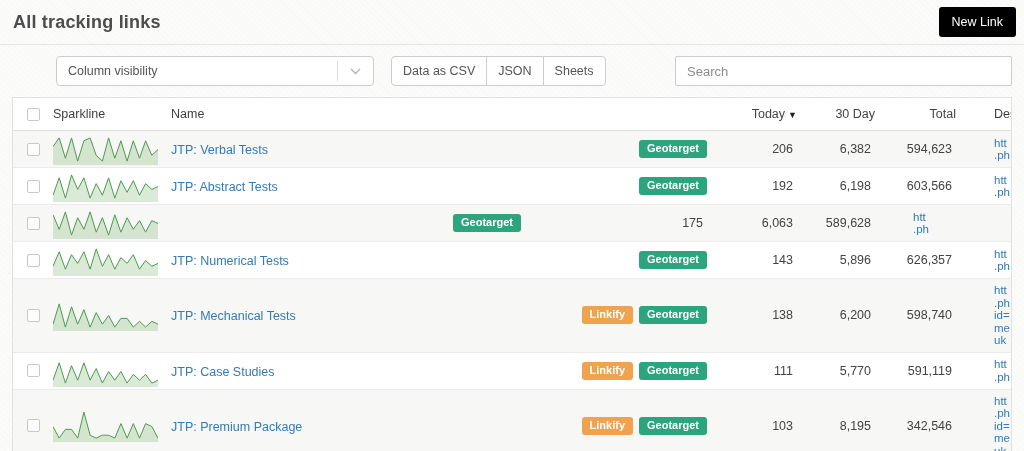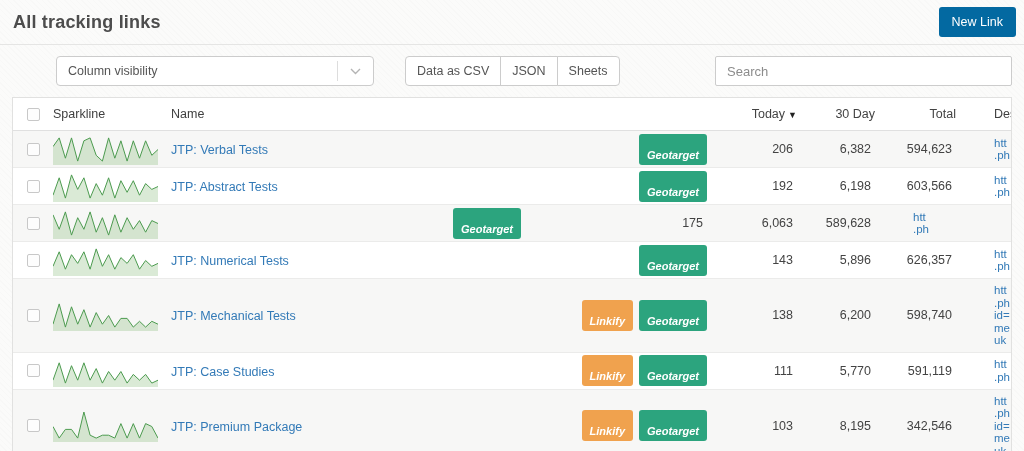--- a/index.html
+++ b/index.html
@@ -11,44 +11,44 @@
     font-family: "Liberation Sans", sans-serif;
     color: #444;
   }
   
   .topbar {
     height: 45px; display: flex; align-items: center; justify-content: space-between;
     padding: 0 8px 0 13px; border-bottom: 1px solid #e5e5e4;
   }
   .page-title { font-size: 18px; font-weight: 700; color: #4d4d4d; margin: 0; letter-spacing: .2px; }
   .btn-new {
-    background: #0369a1; color: #fff; border: none; border-radius: 3px;
+    background: #000000; color: #fff; border: none; border-radius: 3px;
     font-family: inherit; font-size: 12.5px; padding: 8px 13px; cursor: pointer;
   }
   
   .controls { display: flex; align-items: center; margin: 11px 12px 0 12px; }
   .colvis {
     width: 318px; height: 30px; background: #fff; border: 1px solid #ccc; border-radius: 4px;
     display: flex; align-items: center; justify-content: space-between;
     font-size: 12.5px; color: #555; cursor: pointer; margin-left: 44px;
   }
   .colvis-label { padding: 0 11px; }
   .colvis-caret {
     width: 36px; height: 20px; border-left: 1px solid #ddd;
     display: flex; align-items: center; justify-content: center; color: #b4b4b4;
   }
-  .btn-group { display: flex; margin-left: 31px; }
+  .btn-group { display: flex; margin-left: 17px; }
   .btn-group button {
     background: #fff; border: 1px solid #ccc; color: #555; font-family: inherit;
     font-size: 12.5px; padding: 7px 11px; margin-left: -1px; cursor: pointer; height: 30px;
   }
   .btn-group button:first-child { border-radius: 4px 0 0 4px; margin-left: 0; }
   .btn-group button:last-child { border-radius: 0 4px 4px 0; }
   .search-input {
-    margin-left: auto; width: 297px; height: 30px; background: #fff;
+    margin-left: auto; width: 337px; height: 30px; background: #fff;
     border: 1px solid #ccc; border-radius: 2px; padding: 0 11px;
     font-family: inherit; font-size: 13px; color: #555;
   }
   .search-input::placeholder { color: #8c8c8c; opacity: 1; }
   
   .table-wrap {
     margin: 11px 12px 0 12px; background: #fff; border: 1px solid #e1e1e0;
     overflow: hidden; height: 420px;
   }
   .t-inner { width: 1040px; }
@@ -66,22 +66,22 @@
     appearance: none; -webkit-appearance: none; width: 13px; height: 13px;
     border: 1px solid #c8c8c8; border-radius: 2px; background: #fdfdfd; margin: 0; cursor: pointer; display: block;
   }
   .th { font-weight: 400; }
   .th.sortable { cursor: pointer; }
   .c-spark { padding: 1px 0; }
   .c-spark svg { display: block; }
   .name-link { color: #337ab7; font-size: 12.5px; cursor: pointer; }
   .c-tags { display: flex; justify-content: flex-end; align-items: center; gap: 6px; padding-right: 10px; }
   .badge {
-    color: #fff; font-size: 11px; font-weight: bold; padding: 16px 8px 4px 8px;
-    border-radius: 3px; line-height: 1; white-space: nowrap; font-style: italic;
+    color: #fff; font-size: 11px; font-weight: bold; padding: 3px 8px 4px 8px;
+    border-radius: 3px; line-height: 1; white-space: nowrap;
   }
   .c-num { text-align: right; padding-right: 14px; font-size: 12.5px; color: #434343; }
   .th.c-num { padding-right: 10px; }
   .sort-arrow { font-size: 9px; color: #222; margin-left: 3px; }
   .c-dest { padding: 5px 0 5px 28px; font-size: 11.5px; line-height: 12.5px; color: #337ab7; cursor: pointer; }
   .c-dest div { white-space: nowrap; }
   .row-body { min-height: 35px; }
 </style>
 </head>
 <body>

